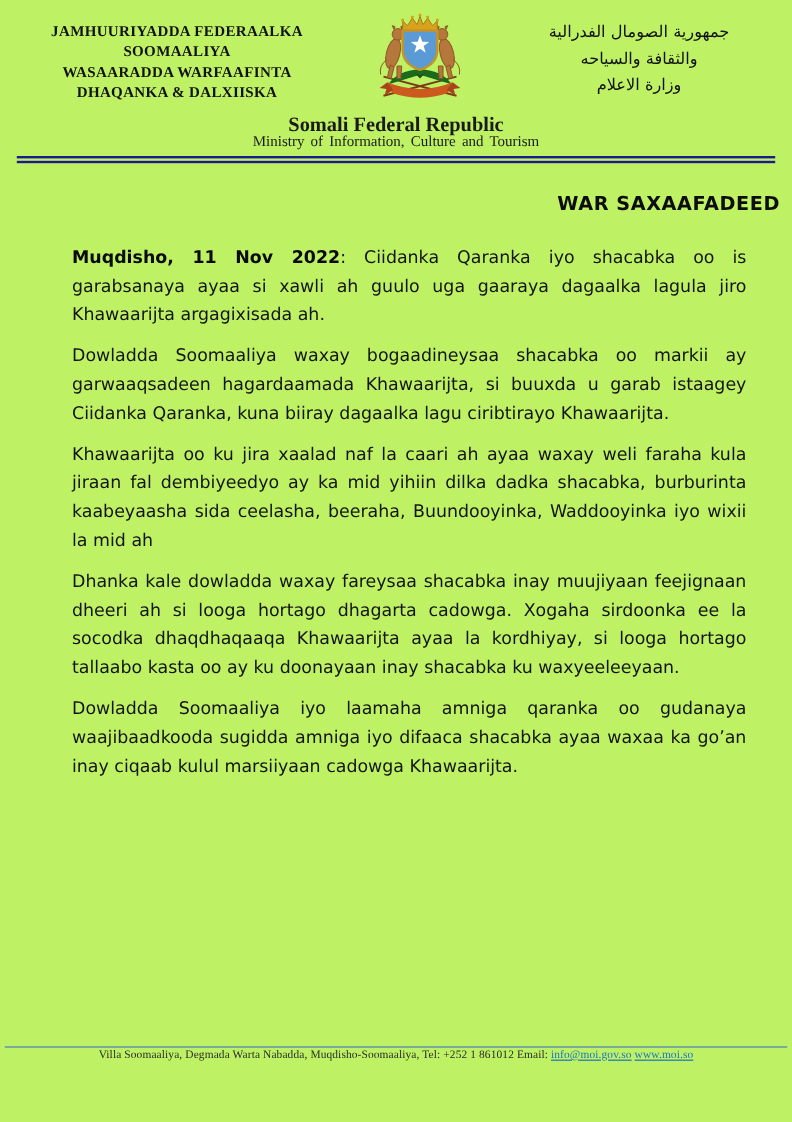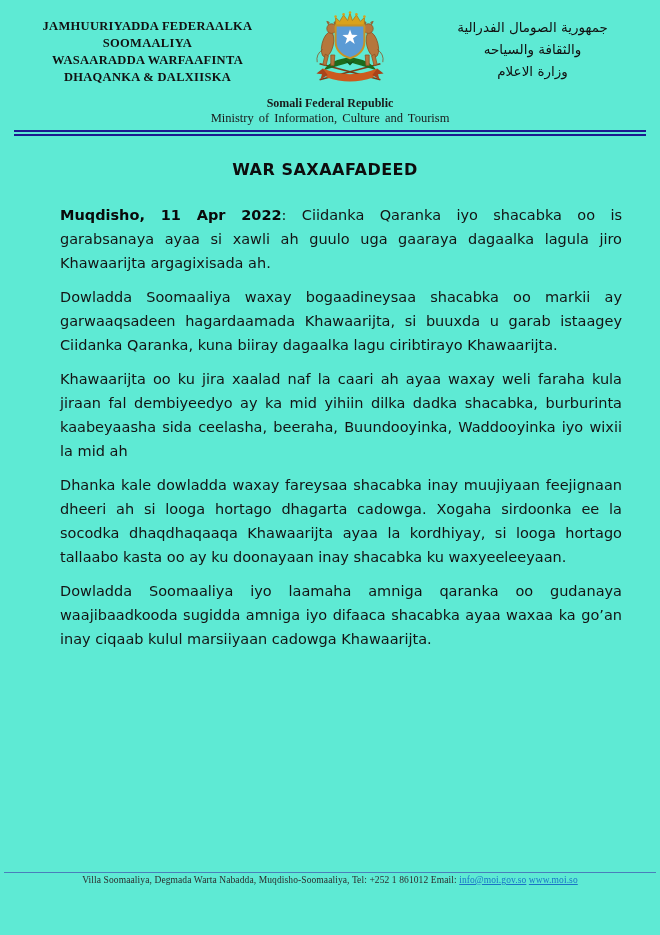--- a/index.html
+++ b/index.html
@@ -1,20 +1,20 @@
 <!DOCTYPE html>
 <html><head>
 <meta charset="utf-8">
 <style>
   html, body { margin: 0; padding: 0; background: #ffffff; }
   .page {
     position: relative;
     width: 660px;
     height: 935px;
-    background: #5eead4;
+    background: #bef264;
     font-family: "DejaVu Sans", sans-serif;
     color: #1a1a1a;
     overflow: hidden;
   }
 
   
   .header { padding: 8px 20px 0 20px; }
   .header-row {
     display: flex;
     align-items: flex-start;
@@ -41,33 +41,33 @@
     font-weight: normal;
     font-size: 13.5px;
     line-height: 22px;
     color: #111;
   }
   .ministry-en {
     text-align: center;
     font-family: "Liberation Serif", serif;
     margin-top: 2px;
   }
-  .ministry-en .title-en { font-weight: bold; font-size: 12px; line-height: 15px; }
+  .ministry-en .title-en { font-weight: bold; font-size: 17px; line-height: 15px; }
   .ministry-en .subtitle-en { font-size: 12.5px; line-height: 15px; word-spacing: 2px; }
 
   .divider {
     margin: 4px 14px 0 14px;
     height: 2px;
     border-top: 2px solid #1b1b8f;
     border-bottom: 2.5px solid #1b1b8f;
   }
 
   
   .doc-title {
-    text-align: center;
+    text-align: right;
     font-weight: bold;
     font-size: 16px;
     letter-spacing: 0.5px;
     margin: 24px 10px 24px 0;
     color: #0d0d0d;
   }
   .body-text { padding: 0 38px 0 60px; }
   .para {
     font-size: 14.5px;
     line-height: 24px;
@@ -179,21 +179,21 @@
       <div class="title-en">Somali Federal Republic</div>
       <div class="subtitle-en">Ministry  of Information,  Culture and Tourism</div>
     </div>
   </div>
 
   <div class="divider"></div>
 
   <div class="doc-title">WAR SAXAAFADEED</div>
 
   <div class="body-text">
-    <p class="para"><strong>Muqdisho, 11 Apr 2022</strong><span>: Ciidanka Qaranka  iyo shacabka oo is garabsanaya ayaa si xawli ah guulo uga gaaraya dagaalka lagula jiro Khawaarijta argagixisada ah.</span></p>
+    <p class="para"><strong>Muqdisho, 11 Nov 2022</strong><span>: Ciidanka Qaranka  iyo shacabka oo is garabsanaya ayaa si xawli ah guulo uga gaaraya dagaalka lagula jiro Khawaarijta argagixisada ah.</span></p>
     <p class="para">Dowladda Soomaaliya waxay bogaadineysaa shacabka oo markii ay garwaaqsadeen hagardaamada Khawaarijta, si buuxda u garab istaagey Ciidanka Qaranka, kuna biiray dagaalka lagu ciribtirayo Khawaarijta.</p>
     <p class="para">Khawaarijta oo ku jira xaalad naf la caari ah ayaa waxay weli faraha kula jiraan fal dembiyeedyo ay ka mid yihiin dilka dadka shacabka, burburinta kaabeyaasha sida ceelasha, beeraha, Buundooyinka, Waddooyinka iyo wixii la mid ah</p>
     <p class="para">Dhanka kale dowladda waxay fareysaa shacabka inay muujiyaan feejignaan dheeri ah si looga hortago dhagarta cadowga. Xogaha sirdoonka ee la socodka dhaqdhaqaaqa Khawaarijta ayaa la kordhiyay, si looga hortago tallaabo kasta oo ay ku doonayaan inay shacabka ku waxyeeleeyaan.</p>
     <p class="para">Dowladda Soomaaliya iyo laamaha amniga qaranka oo gudanaya waajibaadkooda sugidda amniga iyo difaaca shacabka ayaa waxaa ka go’an inay ciqaab kulul marsiiyaan cadowga Khawaarijta.</p>
   </div>
 
   <div class="footer">
     <div class="footer-rule"></div>
     <div class="footer-text"><span>Villa Soomaaliya, Degmada Warta Nabadda, Muqdisho-Soomaaliya, Tel: +252 1 861012 Email: </span><a href="#">info@moi.gov.so</a><span> </span><a href="#">www.moi.so</a></div>
   </div>

